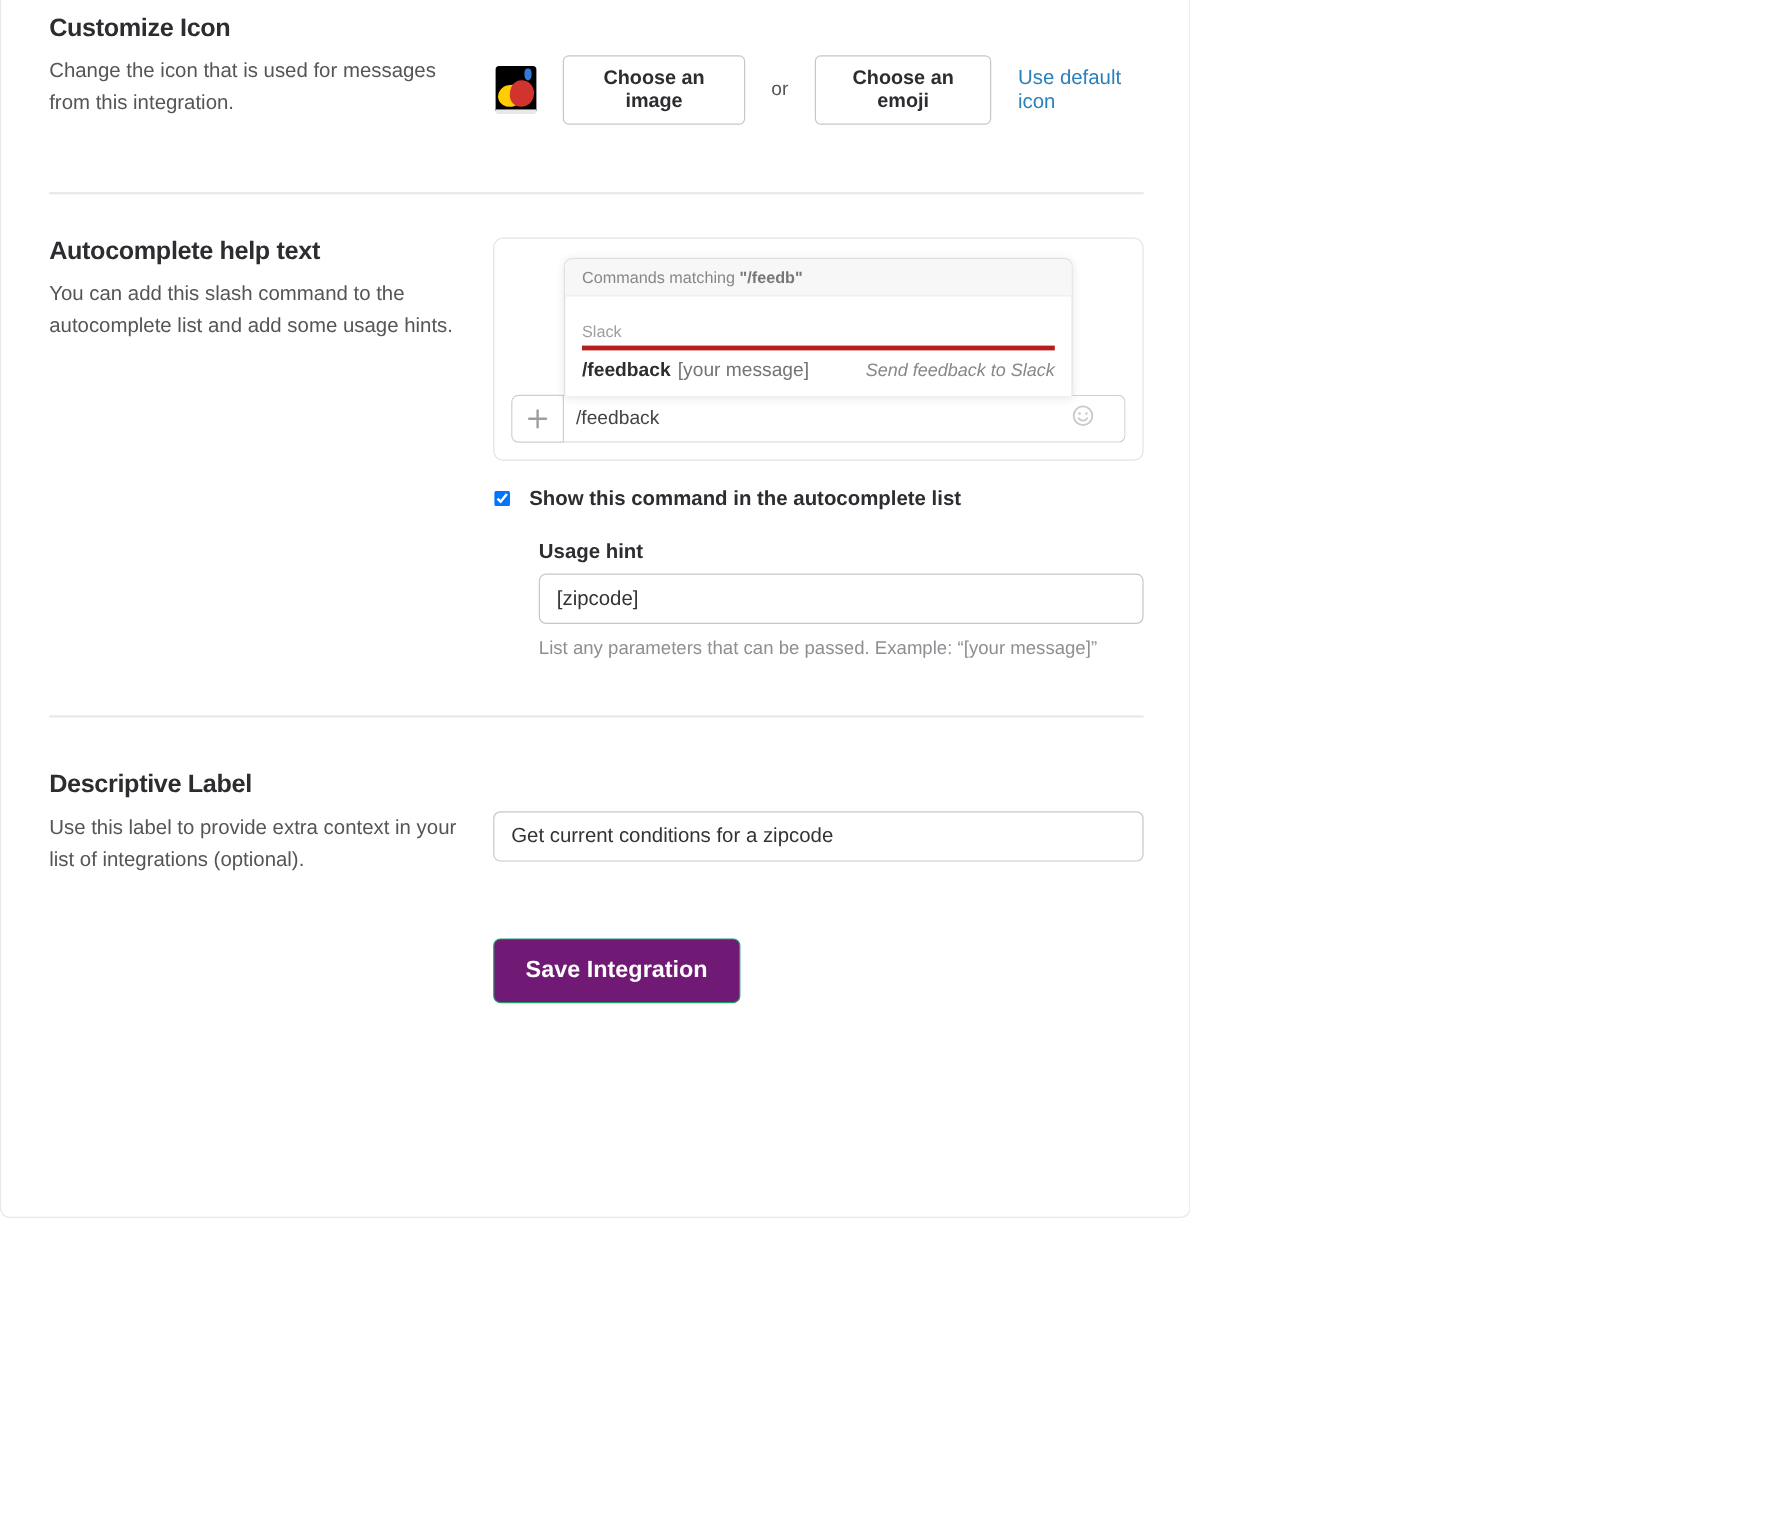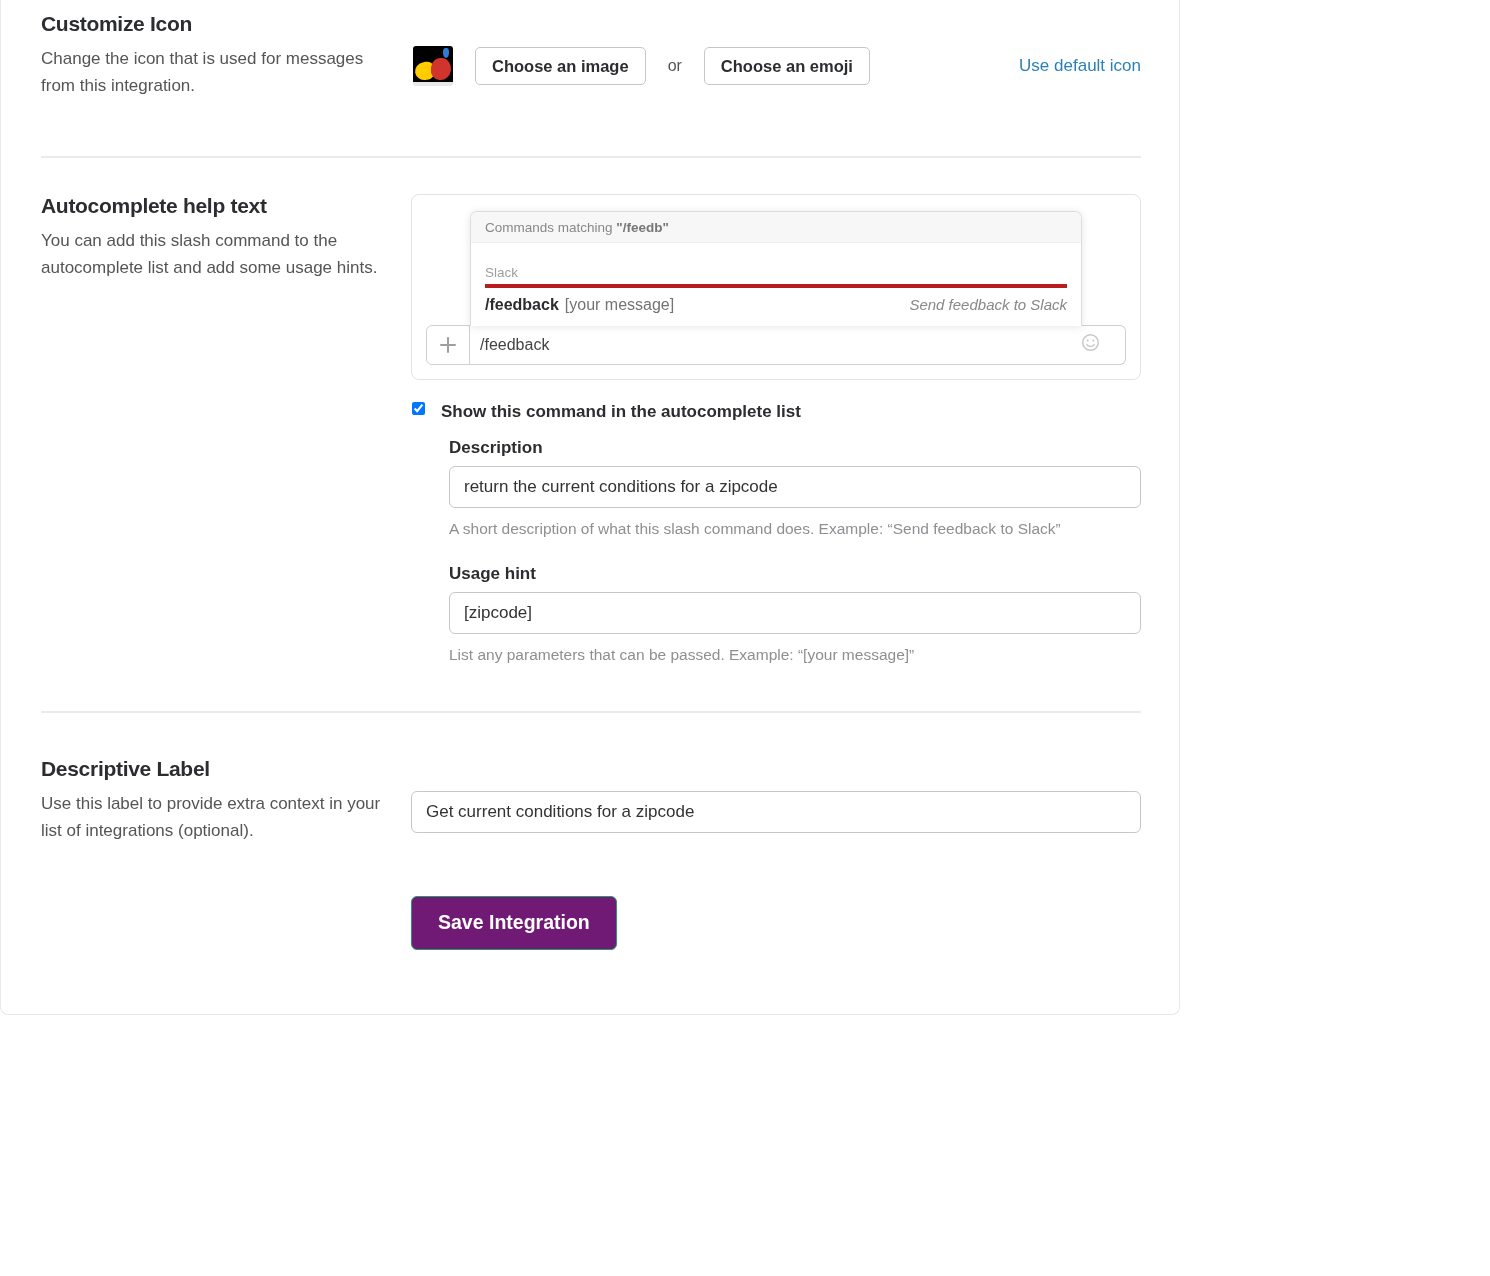--- a/index.html
+++ b/index.html
@@ -4,21 +4,21 @@
 <style>
   * { box-sizing: border-box; }
   html, body { margin:0; padding:0; }
   body {
     font-family: -apple-system, BlinkMacSystemFont, "Segoe UI", "Helvetica Neue", Arial, sans-serif;
     color:#333;
     background:#fff;
     font-size:15px;
   }
   .page {
-    width:1180px;
+    width:992px;
     padding: 0 38px 24px 40px;
     border:1px solid #e8e8e8;
     border-top:none;
     border-radius:0 0 8px 8px;
     margin:0;
     min-height:1015px;
     position:relative;
   }
   .section { display:flex; padding-top:6px; }
   .left {
@@ -142,21 +142,21 @@
   }
   .msg-smile {
     position:absolute;
     right:26px;
     top:50%;
     transform:translateY(-50%);
     color:#c9c9c9;
     font-size:18px;
   }
 
-  .checkbox-row { display:flex; align-items:flex-start; margin-top:22px;}
+  .checkbox-row { display:flex; align-items:center; margin-top:22px;}
   .checkbox-row input { margin:0 16px 0 1px; transform:scale(1.0);}
   .checkbox-row label { font-size:17px; font-weight:700; color:#2c2d30;}
 
   .sub-block { margin-left:38px; margin-top:16px;}
   .sub-label { font-size:17px; font-weight:700; color:#2c2d30; margin-bottom:8px; display:block;}
   .text-input {
     width:100%;
     border:1px solid #c7c7c7;
     border-radius:6px;
     padding:10px 14px;
@@ -247,25 +247,20 @@
               </svg>
           </span>
         </div>
       </div>
 
       <div class="checkbox-row">
         <input type="checkbox" id="show-ac" checked="" style="">
         <label for="show-ac">Show this command in the autocomplete list</label>
       </div>
 
-      <div class="sub-block">
-        <span class="sub-label">Description</span>
-        <input type="text" class="text-input" value="return the current conditions for a zipcode" style="">
-        <div class="help-text">A short description of what this slash command does. Example: “Send feedback to Slack”</div>
-      </div>
 
       <div class="sub-block" style="margin-top:24px;">
         <span class="sub-label">Usage hint</span>
         <input type="text" class="text-input" value="[zipcode]" style="">
         <div class="help-text">List any parameters that can be passed. Example: “[your message]”</div>
       </div>
 
     </div>
   </div>
 

